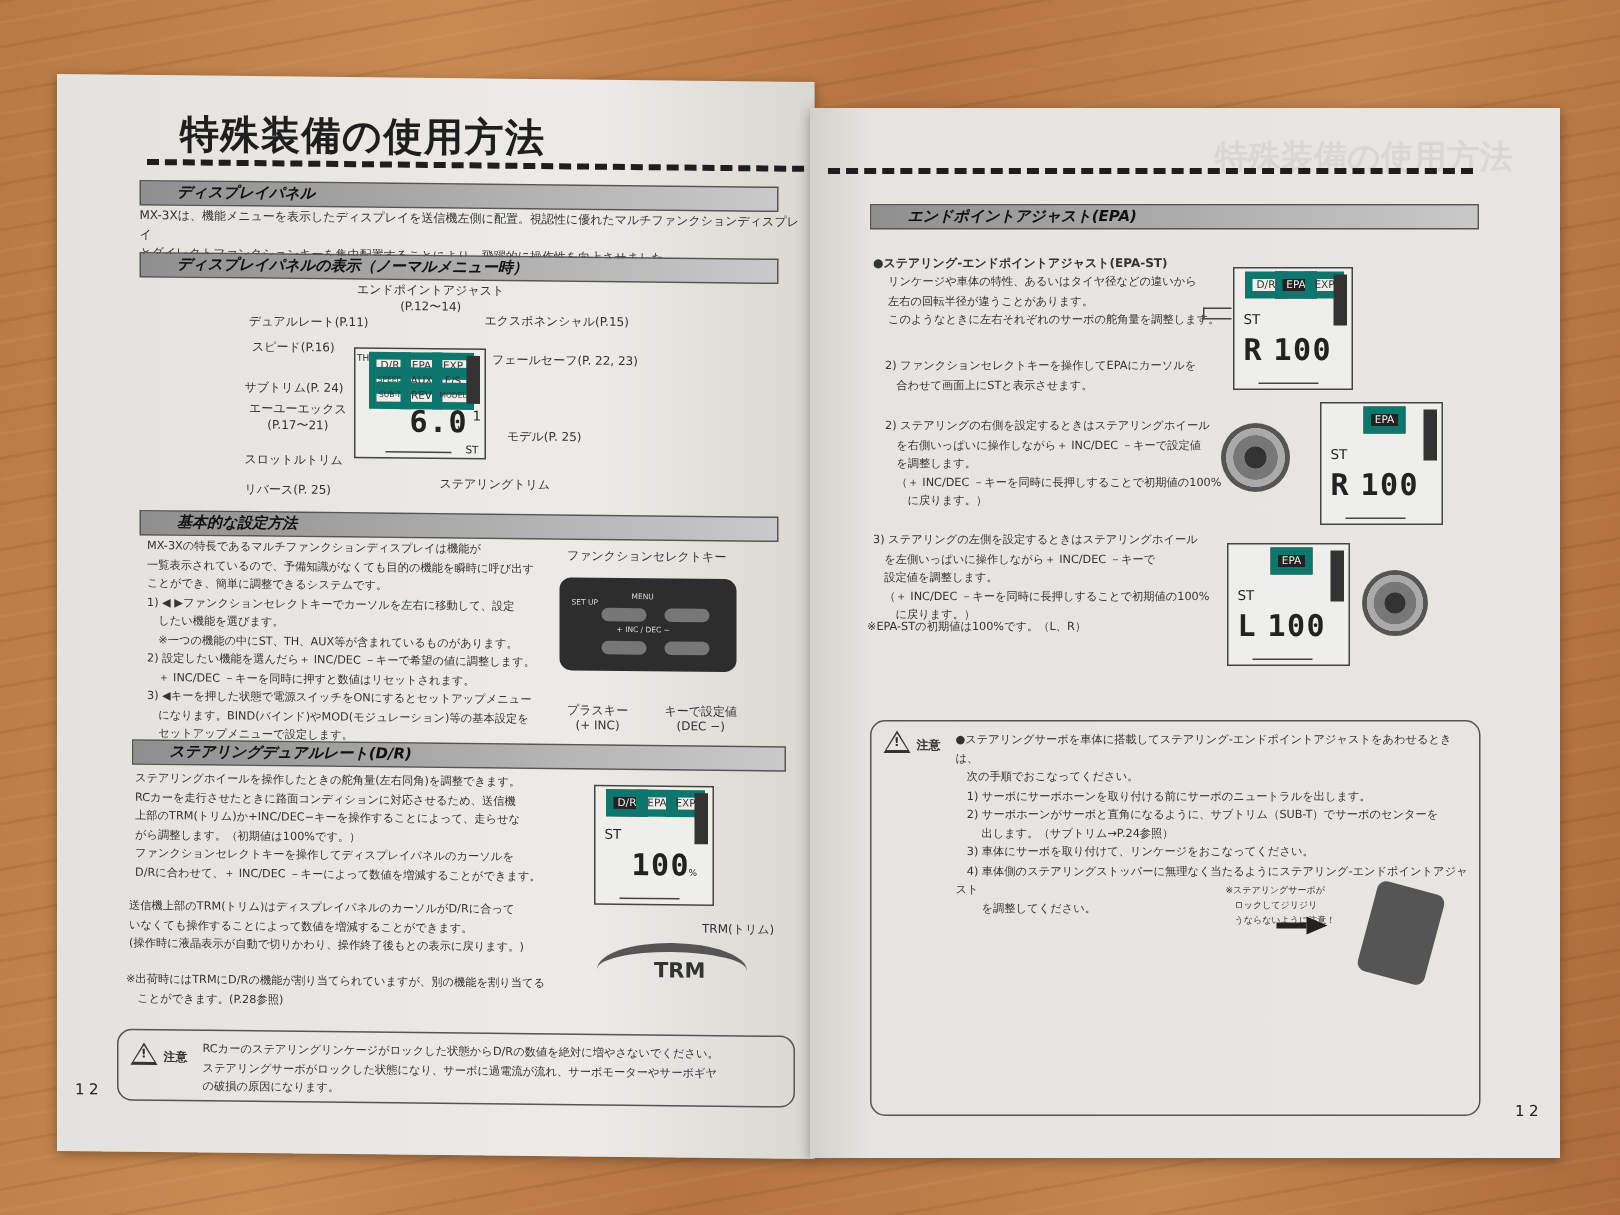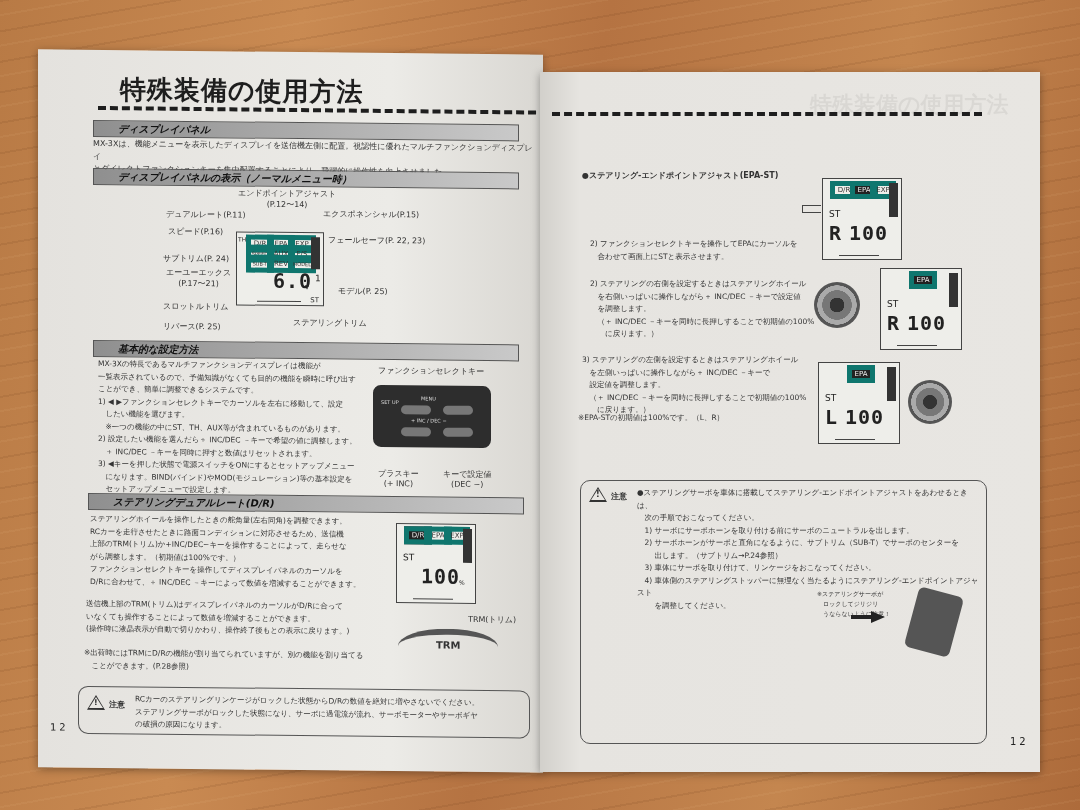--- a/index.html
+++ b/index.html
@@ -132,39 +132,43 @@
     <span class="cell" style="left:27px;top:2px;width:18px;">EPA</span>
     <span class="cell" style="left:47px;top:2px;width:16px;">EXP</span>
     <span class="bar" style="height:34px;"></span>
     <span class="st" style="left:6px;top:28px;">ST</span>
     <span class="big" style="left:24px;top:40px;font-size:20px;">100</span>
     <span class="st" style="left:62px;top:54px;font-size:6px;">%</span>
     <span class="trimbar" style="left:16px;width:40px;"></span>
   </div>
   <div class="label" style="left:430px;top:560px;">TRM(トリム)</div>
   <div style="position:absolute;left:360px;top:575px;width:100px;height:30px;border-top:6px solid #555;border-radius:50% 50% 0 0;"></div>
-  <div class="label" style="left:398px;top:586px;font-weight:bold;font-size:10px;">TRM</div>
+  <div class="label" style="left:398px;top:586px;font-weight:bold;font-size:14px;">TRM</div>
 
   <div class="note-box" style="left:40px;top:636px;width:450px;height:46px;">
     <div class="warn-icon" style="left:8px;top:8px;">
         <span>!</span>
       </div>
     <span class="label" style="left:30px;top:12px;font-weight:bold;">注意</span>
     <div class="txt small" style="left:56px;top:6px;width:390px;">RCカーのステアリングリンケージがロックした状態からD/Rの数値を絶対に増やさないでください。
 ステアリングサーボがロックした状態になり、サーボに過電流が流れ、サーボモーターやサーボギヤ
 の破損の原因になります。</div>
   </div>
   <div class="pnum" style="left:12px;top:672px;">12</div>
 </div>
 
 <div class="page page-right">
   <div class="ghost" style="left:270px;top:18px;">特殊装備の使用方法</div>
   <div class="dash" style="left:12px;top:40px;width:430px;"></div>
 
+  <div class="sec" style="left:40px;top:64px;width:380px;">エンドポイントアジャスト(EPA)</div>
   <div class="txt" style="left:42px;top:98px;font-weight:bold;">●ステアリング-エンドポイントアジャスト(EPA-ST)</div>
+  <div class="txt small" style="left:52px;top:110px;width:230px;">リンケージや車体の特性、あるいはタイヤ径などの違いから
+左右の回転半径が違うことがあります。
+このようなときに左右それぞれのサーボの舵角量を調整します。</div>
 
   <div style="position:absolute;left:262px;top:133px;width:18px;height:6px;border:1px solid #444;border-right:none;"></div>
 
   <div class="lcd" style="left:282px;top:106px;width:78px;height:80px;">
     <span class="cell" style="left:7px;top:2px;width:18px;">D/R</span>
     <span class="cell on" style="left:27px;top:2px;width:18px;">EPA</span>
     <span class="cell" style="left:47px;top:2px;width:16px;">EXP</span>
     <span class="bar" style="height:34px;"></span>
     <span class="st" style="left:6px;top:30px;">ST</span>
     <span class="big" style="left:6px;top:42px;font-size:20px;">R</span>

